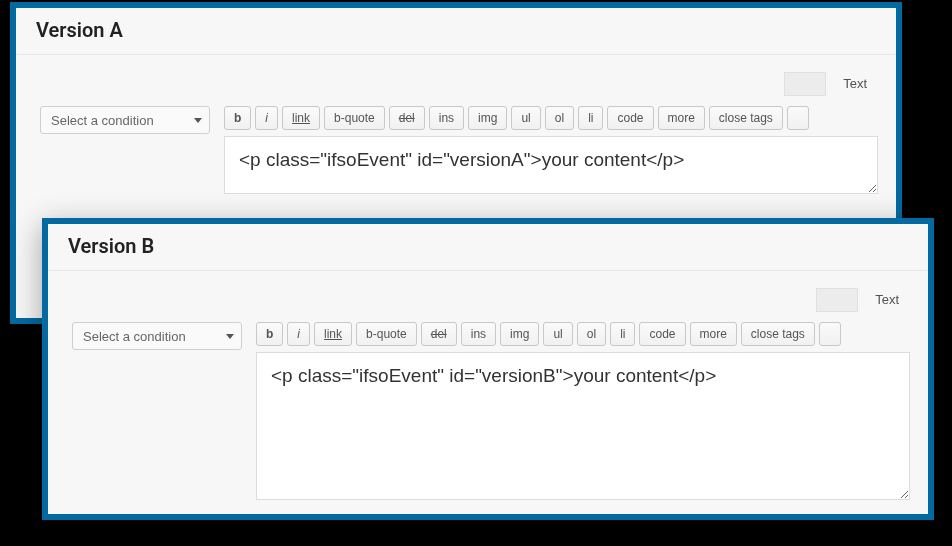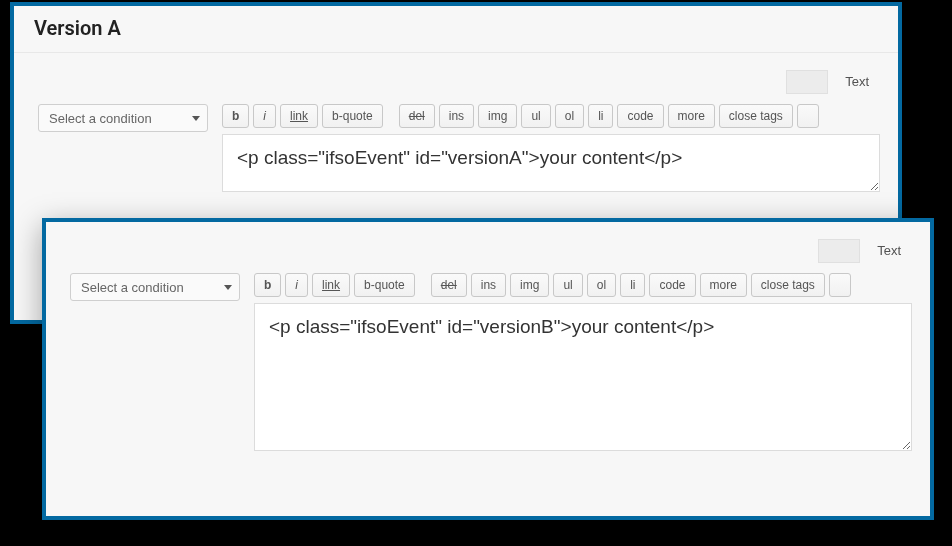--- a/index.html
+++ b/index.html
@@ -6,21 +6,21 @@
   body {
     font-family: -apple-system, BlinkMacSystemFont, "Segoe UI", Roboto, sans-serif;
     background: #000;
     width: 952px;
     height: 546px;
     position: relative;
     overflow: hidden;
   }
   .panel {
     background: #f7f7f7;
-    border: 4px solid #0369a1;
+    border: 6px solid #0369a1;
     position: absolute;
     box-shadow: 0 8px 28px rgba(0,0,0,.35);
   }
   .panel-a { left: 10px; top: 2px; width: 892px; height: 322px; }
   .panel-b { left: 42px; top: 218px; width: 892px; height: 302px; }
   .panel-header {
     padding: 10px 20px 12px;
     border-bottom: 1px solid #e8e8e8;
   }
   .panel-title {
@@ -104,21 +104,21 @@
     border: 1px solid #c8c8c8;
     border-radius: 3px;
     padding: 3px 9px;
     line-height: 16px;
     cursor: pointer;
     min-width: 22px;
   }
   .qt-btn.b { font-weight: 700; }
   .qt-btn.i { font-style: italic; }
   .qt-btn.link { text-decoration: underline; text-align: center; }
-  .qt-btn.del { text-decoration: line-through; margin-left: 12px; }
+  .qt-btn.del { text-decoration: line-through; }
   .qt-btn.empty { padding: 3px 6px; width: 22px; }
   .editor {
     width: 100%;
     resize: both;
     border: 1px solid #dcdcdc;
     background: #fff;
     font-family: -apple-system, "Segoe UI", sans-serif;
     font-size: 19px;
     font-weight: 300;
     color: #333;
@@ -164,20 +164,23 @@
           <button class="qt-btn">close tags</button>
           <button class="qt-btn empty"></button>
         </div>
         <textarea class="editor" style="">&lt;p class="ifsoEvent" id="versionA"&gt;your content&lt;/p&gt;</textarea>
       </div>
     </div>
   </div>
 </div>
 
 <div class="panel panel-b">
+  <div class="panel-header">
+    <div class="panel-title">Version B</div>
+  </div>
   <div class="panel-body">
     <div class="top-row">
       <button class="tab-btn blank"></button>
       <button class="tab-btn">Text</button>
     </div>
     <div class="row">
       <div class="select-wrap">
         <select class="condition-select">
           <option>Select a condition</option>
         </select>

